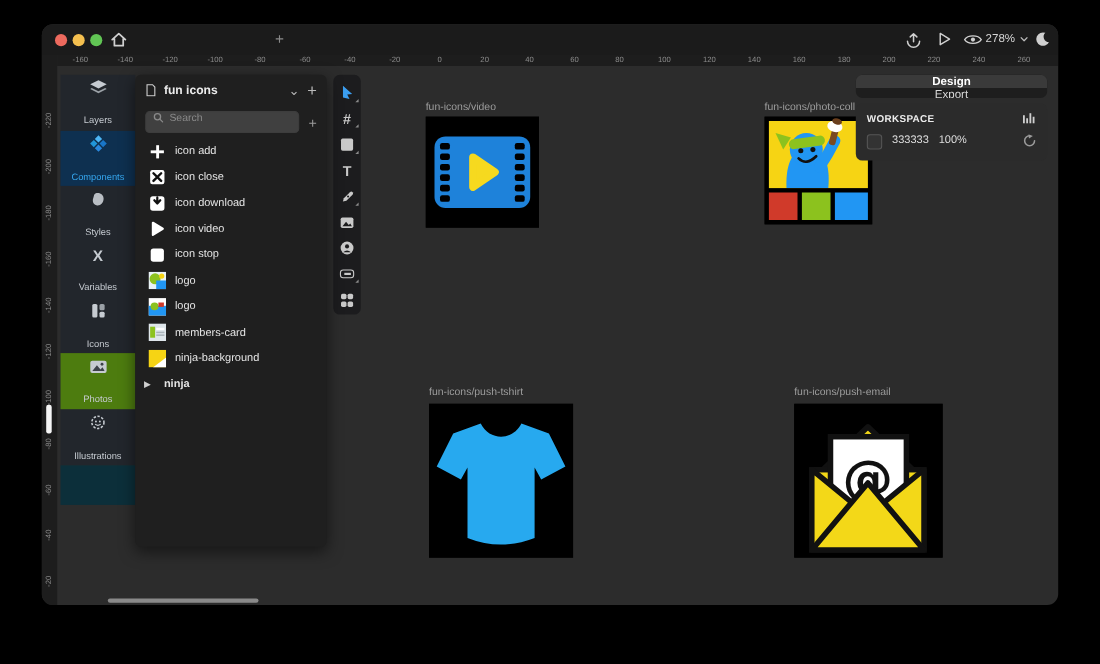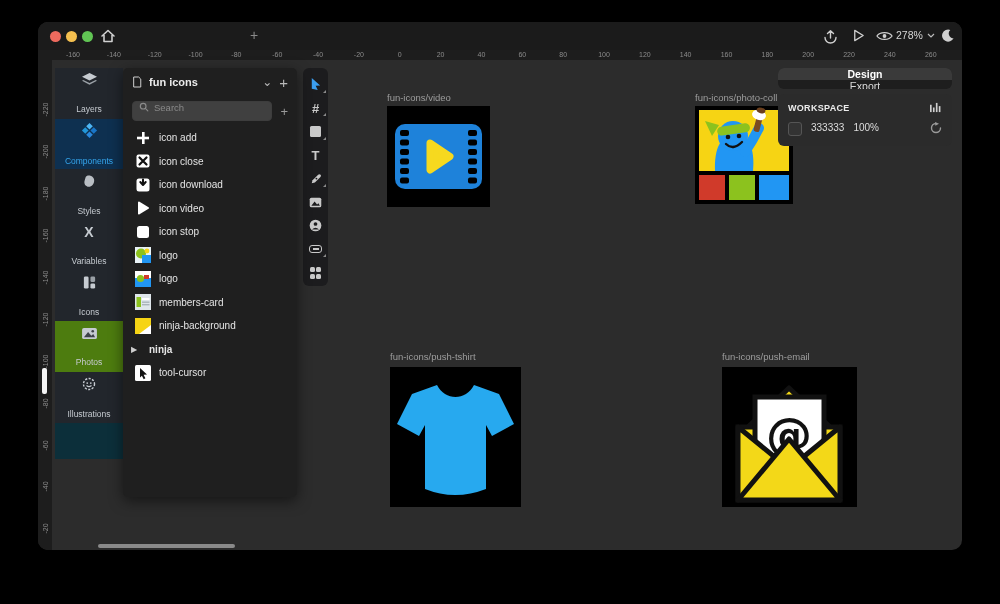--- a/index.html
+++ b/index.html
@@ -349,27 +349,20 @@
       <svg class="thumb" viewBox="0 0 16 16">
           <rect width="16" height="16" fill="#f6d414"></rect>
           <polygon points="16,7 16,16 4,16" fill="#fff"></polygon>
         </svg>
       <span class="lbl">ninja-background</span>
     </div>
     <div class="lib-item group">
       <span class="chev">▶</span>
       <span class="lbl">ninja</span>
     </div>
-    <div class="lib-item">
-      <svg class="thumb" viewBox="0 0 16 16">
-          <rect width="16" height="16" rx="1.5" fill="#fff"></rect>
-          <polygon points="5,3 12,9.5 8.6,9.8 10.4,13.3 8.7,14.2 6.9,10.7 5,12.6" fill="#111"></polygon>
-        </svg>
-      <span class="lbl">tool-cursor</span>
-    </div>
   </div>
 
   <div id="tools">
     <div class="tool fly">
       <svg viewBox="0 0 14 16" width="13" height="15">
           <polygon points="3,1 12,9 7.2,9.4 9.4,14 3,12.5" fill="#3b9ef0"></polygon>
         </svg>
     </div>
     <div class="tool fly">
         <span class="hash">#</span>

